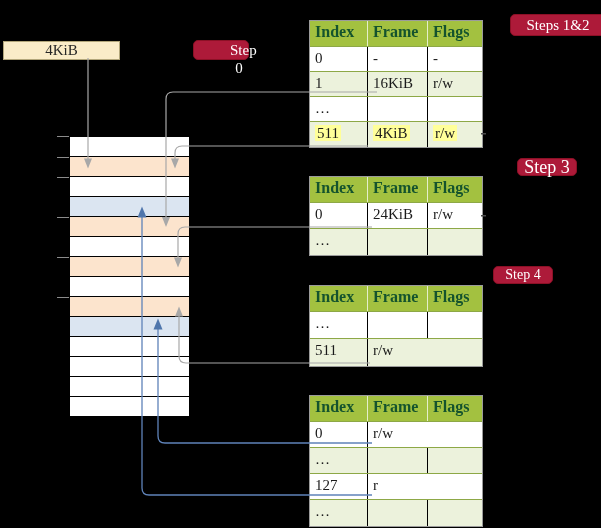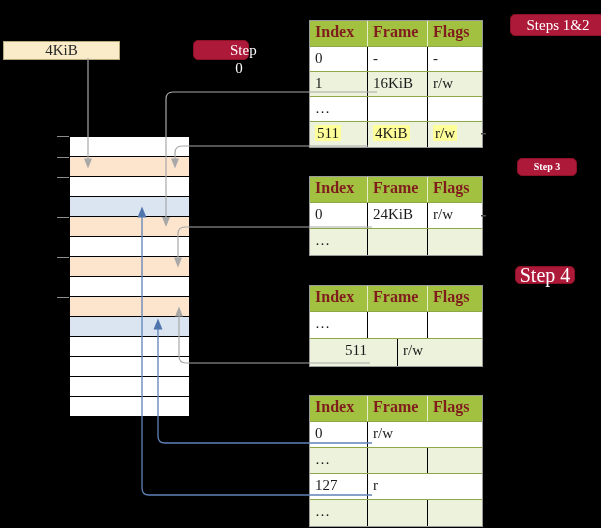--- a/index.html
+++ b/index.html
@@ -7,39 +7,39 @@
           font-family:"Liberation Serif",serif;}
   
   #kib-box{position:absolute;left:3px;top:41px;width:117px;height:19px;box-sizing:border-box;
            background:#faecc8;border:1px solid #b2a67a;color:#262626;
            font-size:15px;line-height:17px;text-align:center;}
   
   .badge{position:absolute;background:#ad1a39;color:#fff;text-align:center;
          border-radius:5px;border:1px solid #8c1026;box-sizing:border-box;z-index:2;}
   #badge-step0 {left:193px;top:40px;width:56px;height:20px;font-size:15px;line-height:18px;padding-left:36px;}
   #badge-steps12{left:510px;top:14px;width:96px;height:22px;font-size:15px;line-height:20px;}
-  #badge-step3 {left:517px;top:158px;width:60px;height:18px;font-size:10px;line-height:16px;font-weight:bold;}
-  #badge-step4 {left:515px;top:266px;width:60px;height:18px;font-size:20px;line-height:16px;}
+  #badge-step3 {left:517px;top:158px;width:60px;height:18px;font-size:18px;line-height:16px;}
+  #badge-step4 {left:493px;top:266px;width:60px;height:18px;font-size:14px;line-height:16px;}
   
   #memcol{position:absolute;left:69px;top:136px;width:121px;height:281px;box-sizing:border-box;
           border:1.5px solid #000;display:flex;flex-direction:column;z-index:1;}
   .mrow{flex:1;border-bottom:1.5px solid #000;}
   .mrow:last-child{border-bottom:none;}
   .m-white{background:#ffffff}.m-orange{background:#fce4cd}.m-blue{background:#dbe5f1}
   .tick{position:absolute;left:57px;width:12px;height:1px;background:#8c8c8c;}
   
   .ptable{position:absolute;left:309px;width:174px;box-sizing:border-box;
           border:1px solid #9b9b9b;background:#fff;color:#1a1a1a;z-index:1;}
   .ptr{display:flex;height:26px;box-sizing:border-box;border-bottom:1px solid #8da846;}
-  .ptr:last-child{border-bottom:none;justify-content:center;}
+  .ptr:last-child{border-bottom:none;}
   .ptd{box-sizing:border-box;padding:3px 0 0 5px;font-size:15px;overflow:hidden;
        border-right:1px solid #000;white-space:nowrap;}
   .c0{width:58px}.c1{width:60px}.c2{width:54px;border-right:none;}
   .pth{background:#a3c140;}
-  .pth .ptd{color:#7f1d1d;font-weight:bold;font-size:16px;padding-top:2px;border-right:1px solid #e4eecb;}
+  .pth .ptd{color:#14532d;font-weight:bold;font-size:16px;padding-top:2px;border-right:1px solid #e4eecb;}
   .pth .c2{border-right:none;}
   .row-alt{background:#ecf2dc;}
   #t1 .ptr{height:25px}#t1 .pth-row{height:26px}
   #t3 .body-row{height:27px}
   #t1{top:20px}#t2{top:176px}#t3{top:285px}#t4{top:395px}
   .hl{background:#ffff99;padding:0 2px;}
   
   #arrows{position:absolute;left:0;top:0;z-index:5;pointer-events:none;}
 </style>
 </head>

